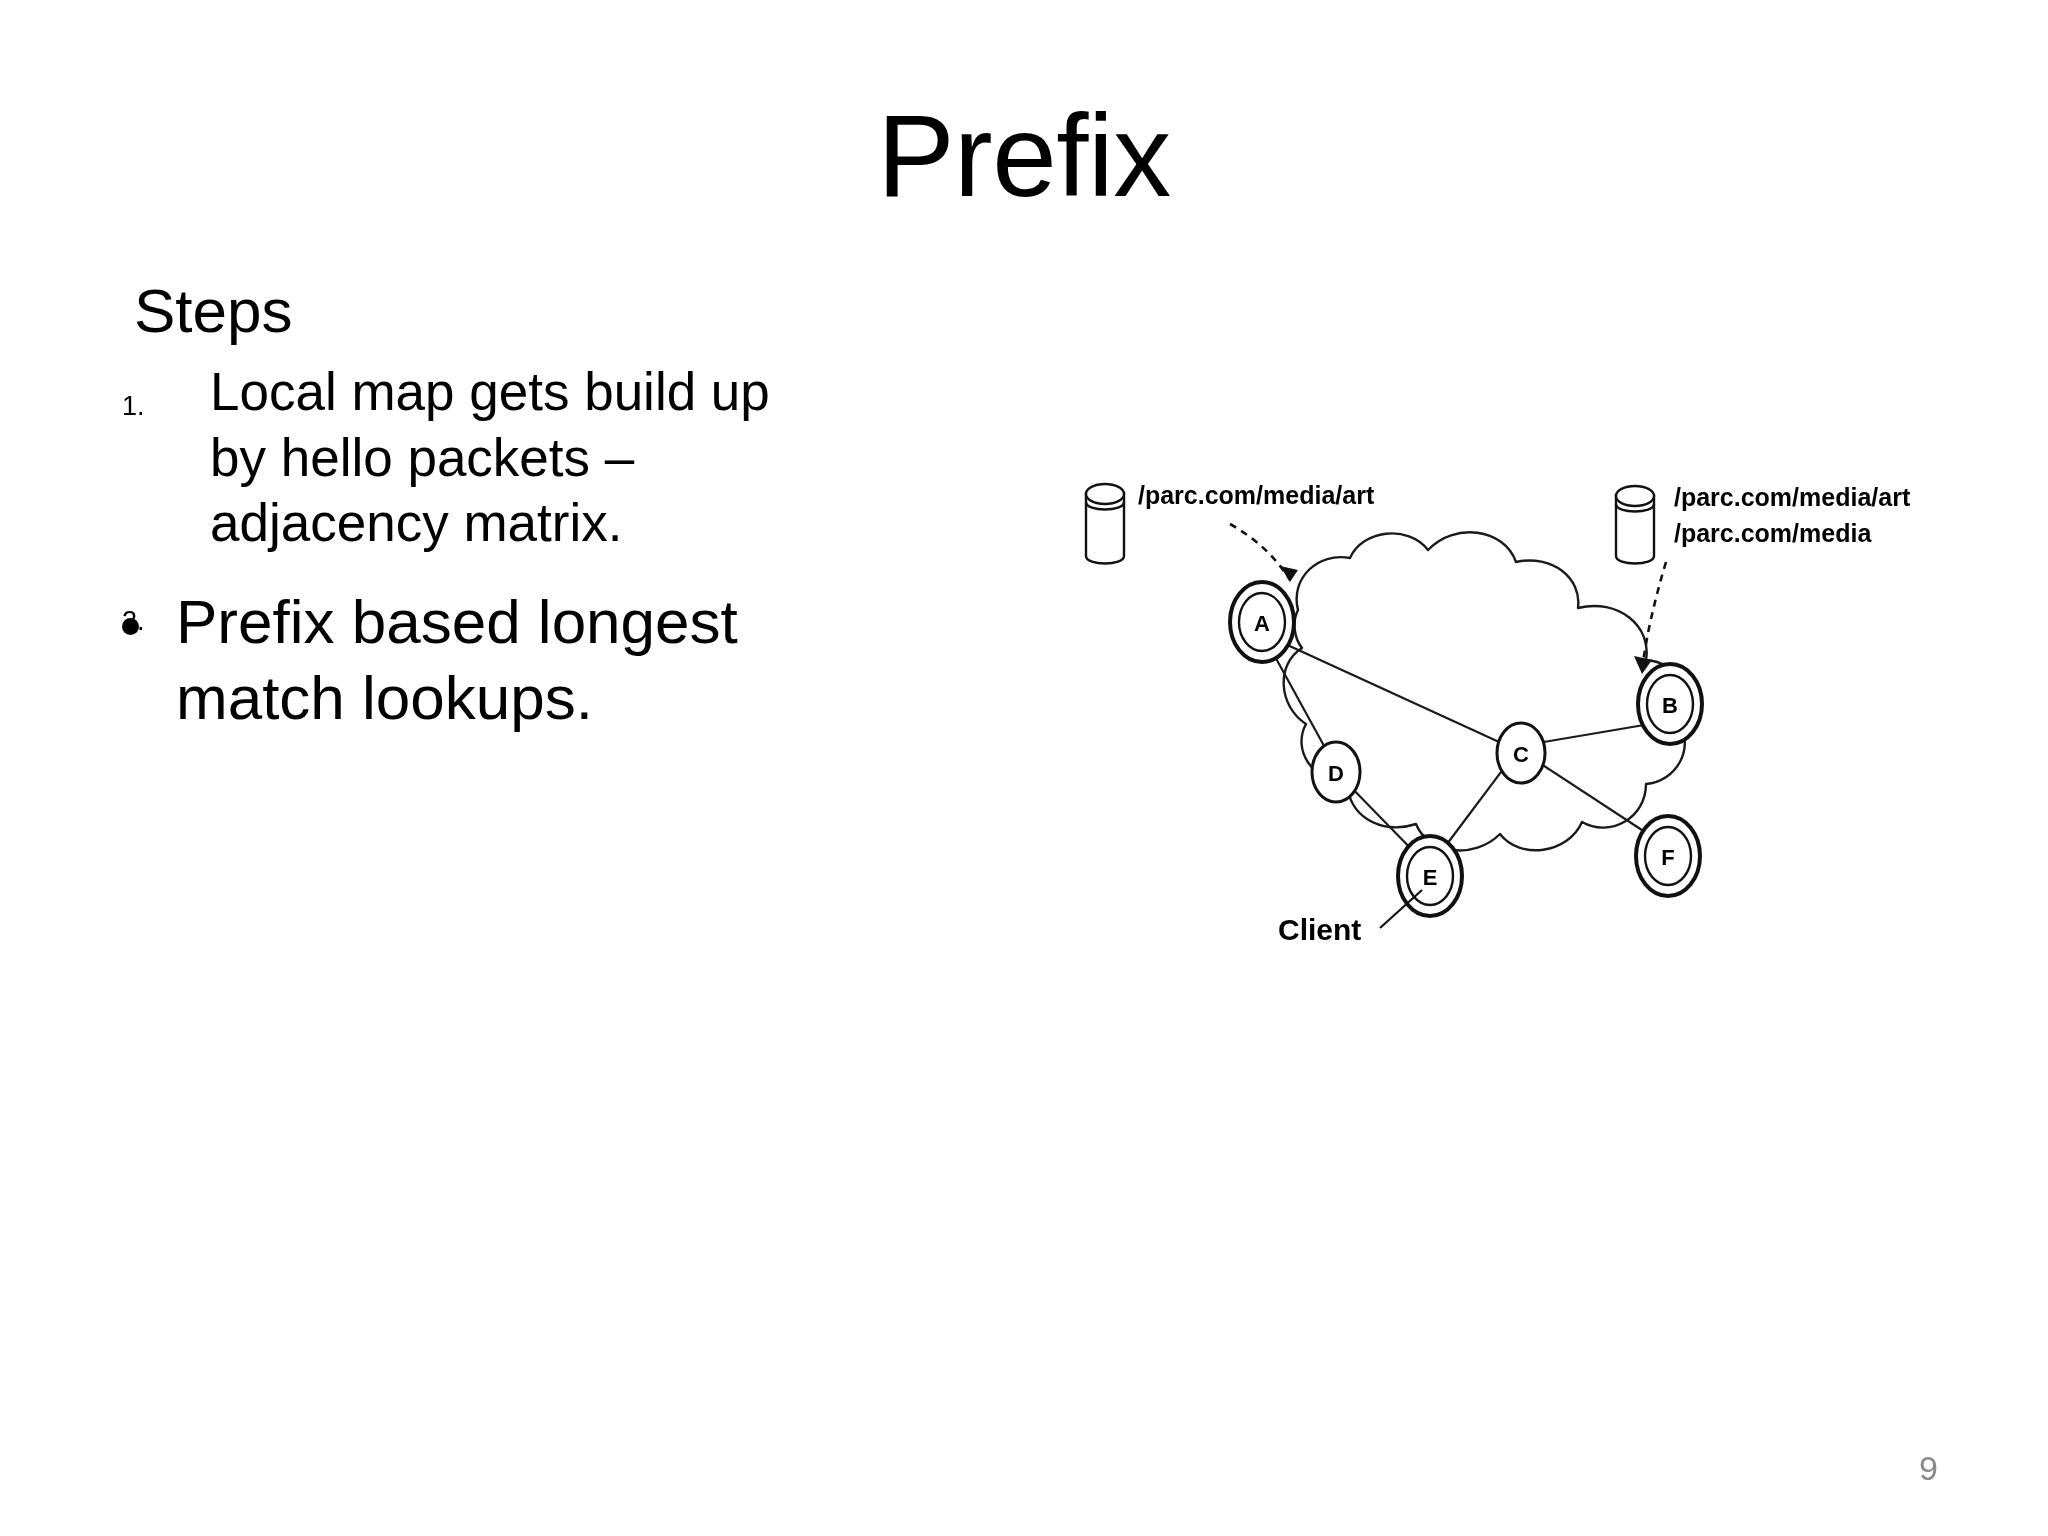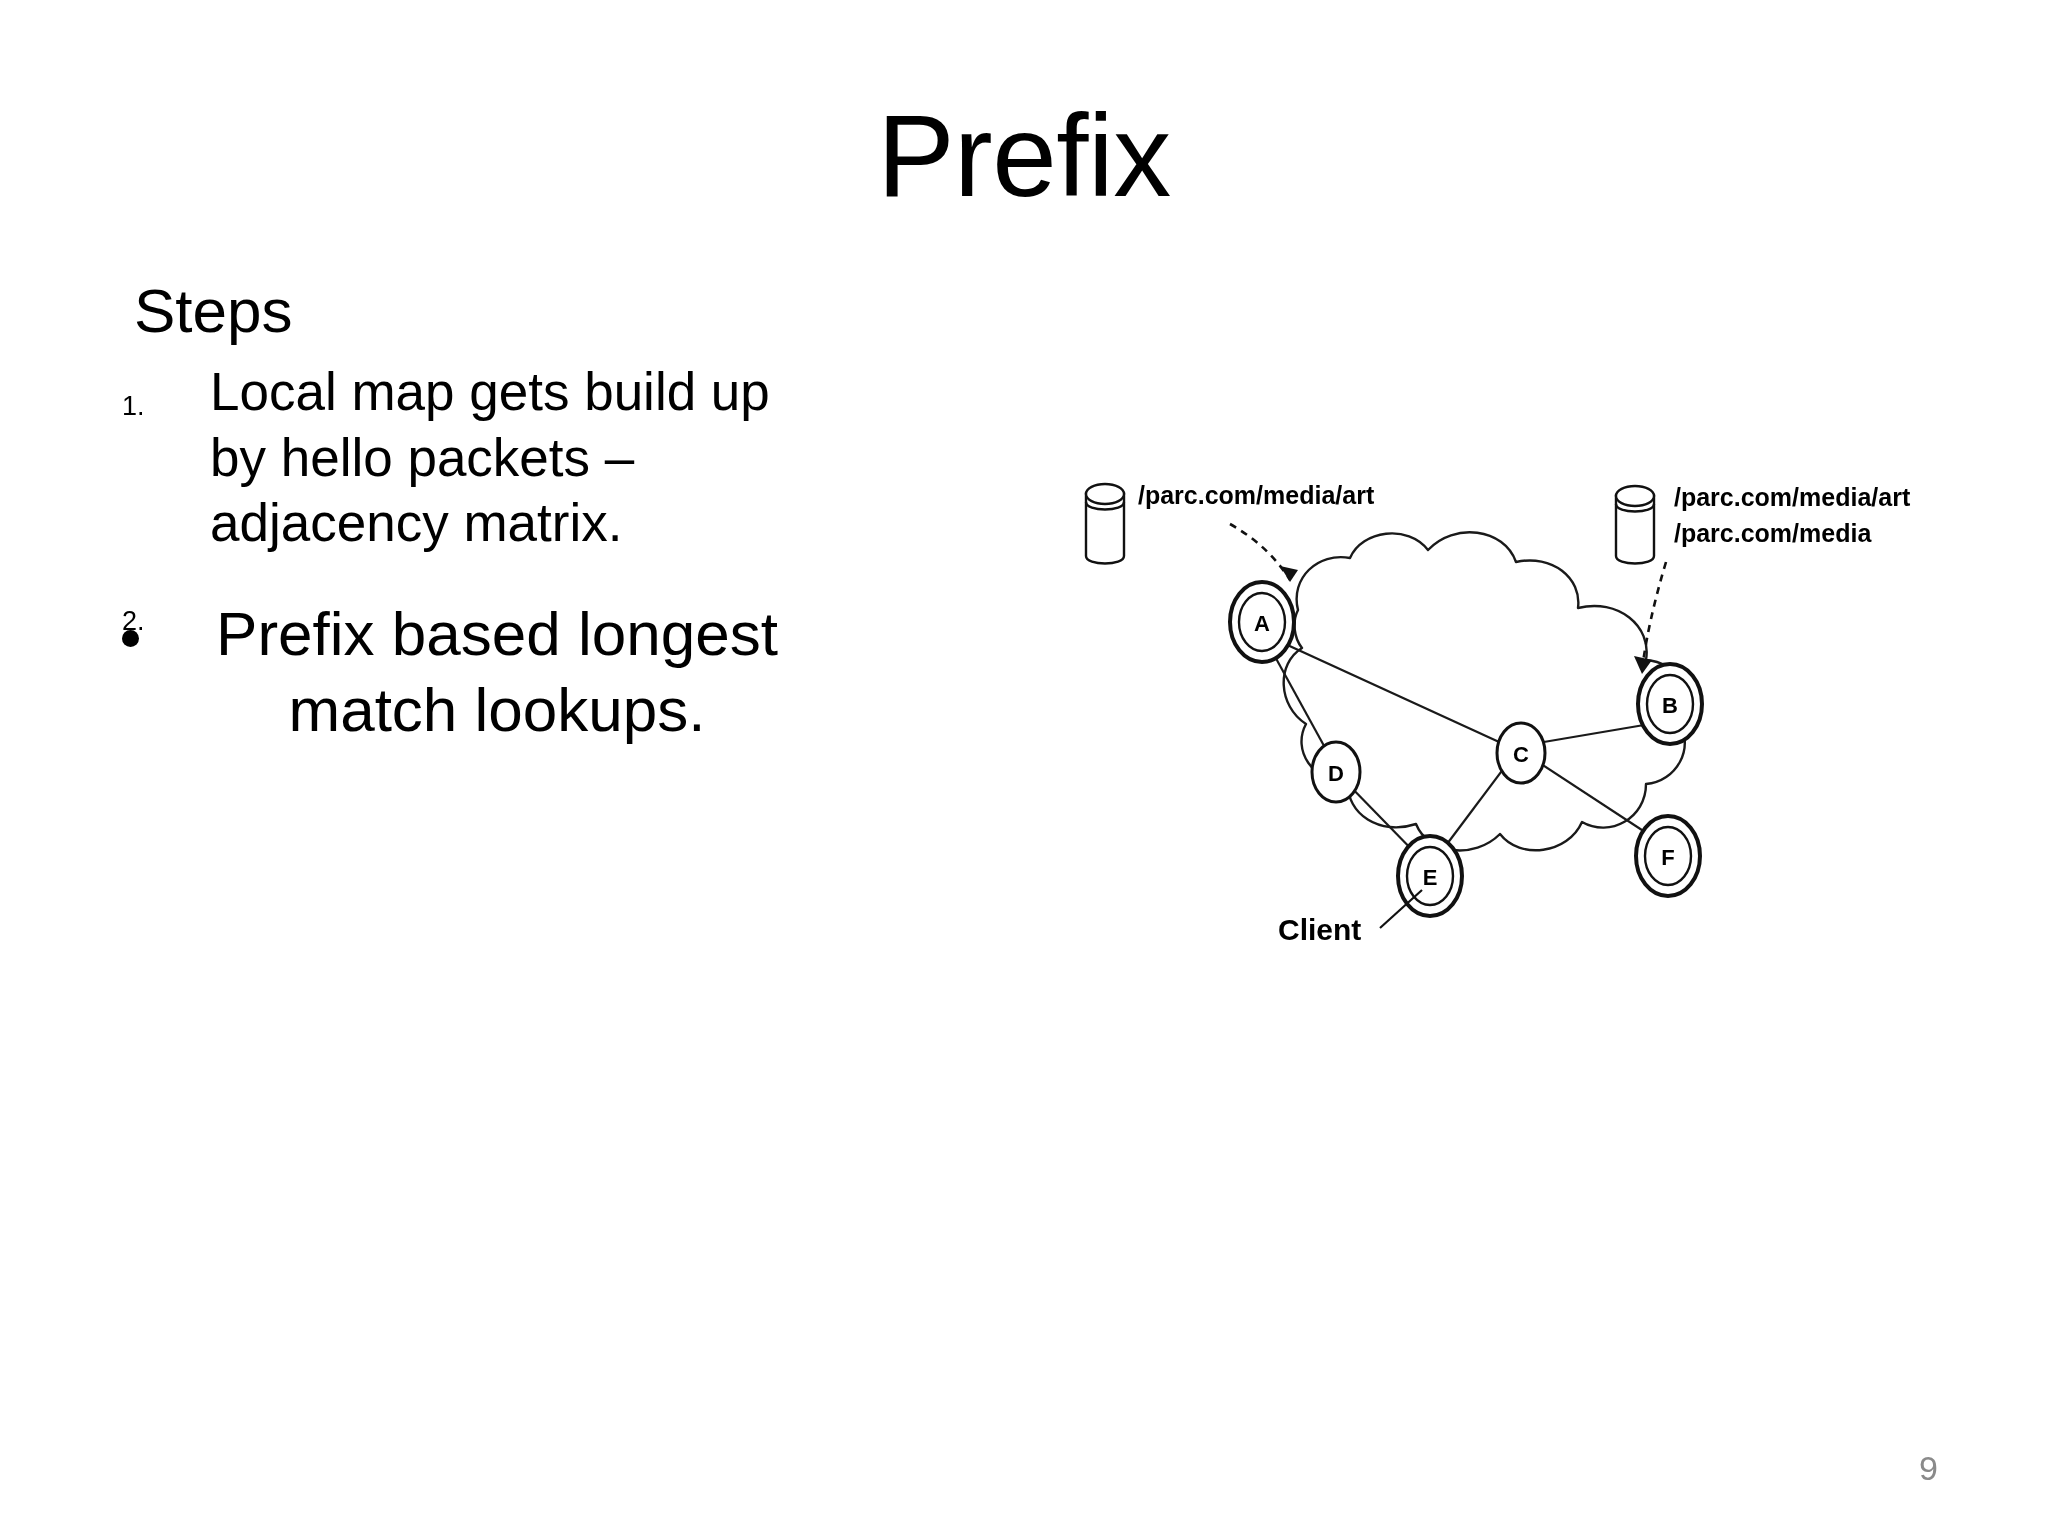--- a/index.html
+++ b/index.html
@@ -62,22 +62,21 @@
   }
   .num-text {
     font-size: 53px;
     line-height: 1.24;
     color: #000000;
     text-align: right;
   }
   .bullet-item {
     position: relative;
     padding-left: 58px;
-    margin-top: 40px;
-    text-align: center;
+    margin-top: 28px;
   }
   .bullet-marker {
     position: absolute;
     left: 4px;
     top: 34px;
     width: 17px;
     height: 17px;
     border-radius: 50%;
     background: #000000;
   }

